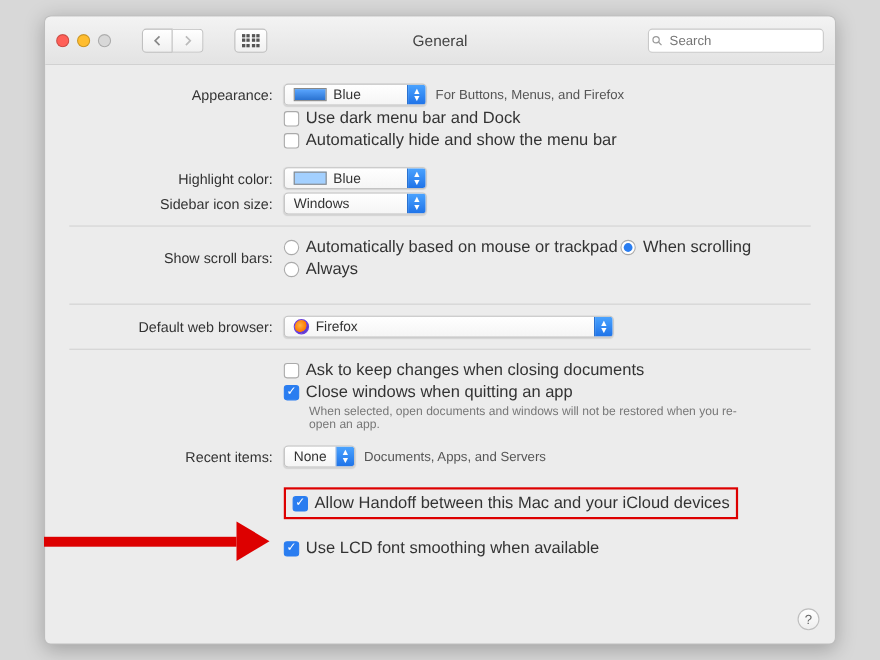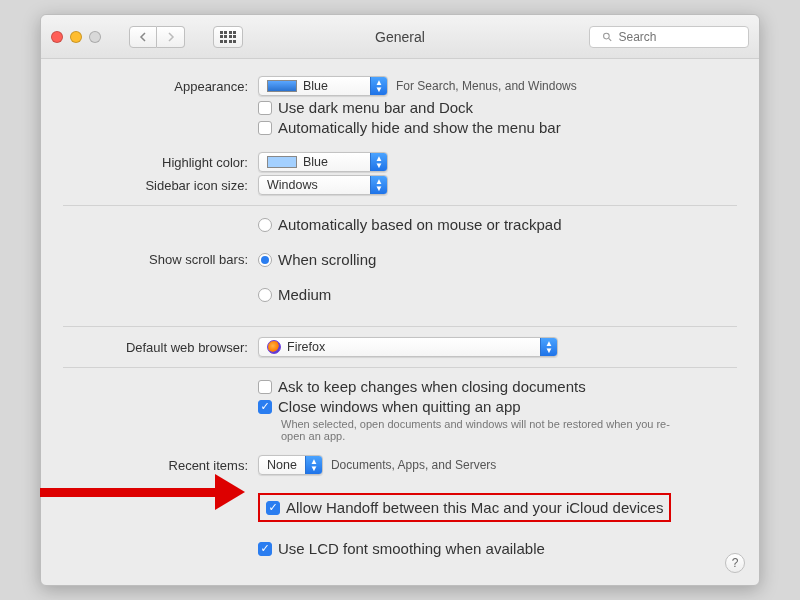--- a/index.html
+++ b/index.html
@@ -60,21 +60,21 @@
   .dots span { background:#555; width:3px; height:3px; }
   .title {
     position:absolute; left:0; right:0; text-align:center;
     font-size: 14px; color:#444; pointer-events:none;
   }
   .search {
     margin-left:auto;
     width: 160px; height: 22px;
     background: #fff; border:1px solid #c9c9c9; border-radius:4px;
     display:flex; align-items:center;
-    padding: 0 12px; color:#888; gap:6px;
+    padding: 0 2px; color:#888; gap:6px;
   }
   .search input { border:none; outline:none; font-size:12px; color:#444; width:100%; background:transparent; }
   .content { flex:1; overflow:auto; padding: 14px 22px 12px; }
   .row { display:flex; align-items:center; margin: 3px 0; }
   .label-col { width: 195px; text-align:right; padding-right:10px; color:#333; }
   .ctrl-col { flex:1; display:flex; align-items:center; gap:8px; flex-wrap:wrap; }
   .popup {
     display:flex; align-items:center;
     background: linear-gradient(#ffffff,#f5f5f5);
     border:1px solid #c3c3c3; border-radius:4px;
@@ -175,21 +175,21 @@
     <div class="row">
       <div class="label-col">Appearance:</div>
       <div class="ctrl-col">
         <div class="popup">
           <div class="pval">
               <span class="swatch blue-grad"></span>
               <span>Blue</span>
             </div>
           <div class="steppers">▲<br>▼</div>
         </div>
-        <span class="after-text">For Search, Menus, and Windows</span>
+        <span class="after-text">For Buttons, Menus, and Firefox</span>
       </div>
     </div>
     <div class="row">
         <div class="label-col"></div>
         <div class="ctrl-col">
       <label class="checkbox">
             <span class="cbx"></span>
             <span>Use dark menu bar and Dock</span>
           </label>
     </div>
@@ -227,32 +227,32 @@
             </div>
           <div class="steppers">▲<br>▼</div>
         </div>
       </div>
     </div>
 
     <hr class="hr">
 
     <div class="row">
       <div class="label-col">Show scroll bars:</div>
-      <div class="ctrl-col" style="flex-direction:column; align-items:flex-start; gap:18px;">
+      <div class="ctrl-col" style="flex-direction:row; align-items:flex-start; gap:3px;">
         <label class="radio">
             <span class="rdo"></span>
             <span>Automatically based on mouse or trackpad</span>
           </label>
         <label class="radio">
             <span class="rdo checked"></span>
             <span>When scrolling</span>
           </label>
         <label class="radio">
             <span class="rdo"></span>
-            <span>Medium</span>
+            <span>Always</span>
           </label>
       </div>
     </div>
 
     <div style="height:10px"></div>
 
 
     <hr class="hr">
 
     <div class="row">

